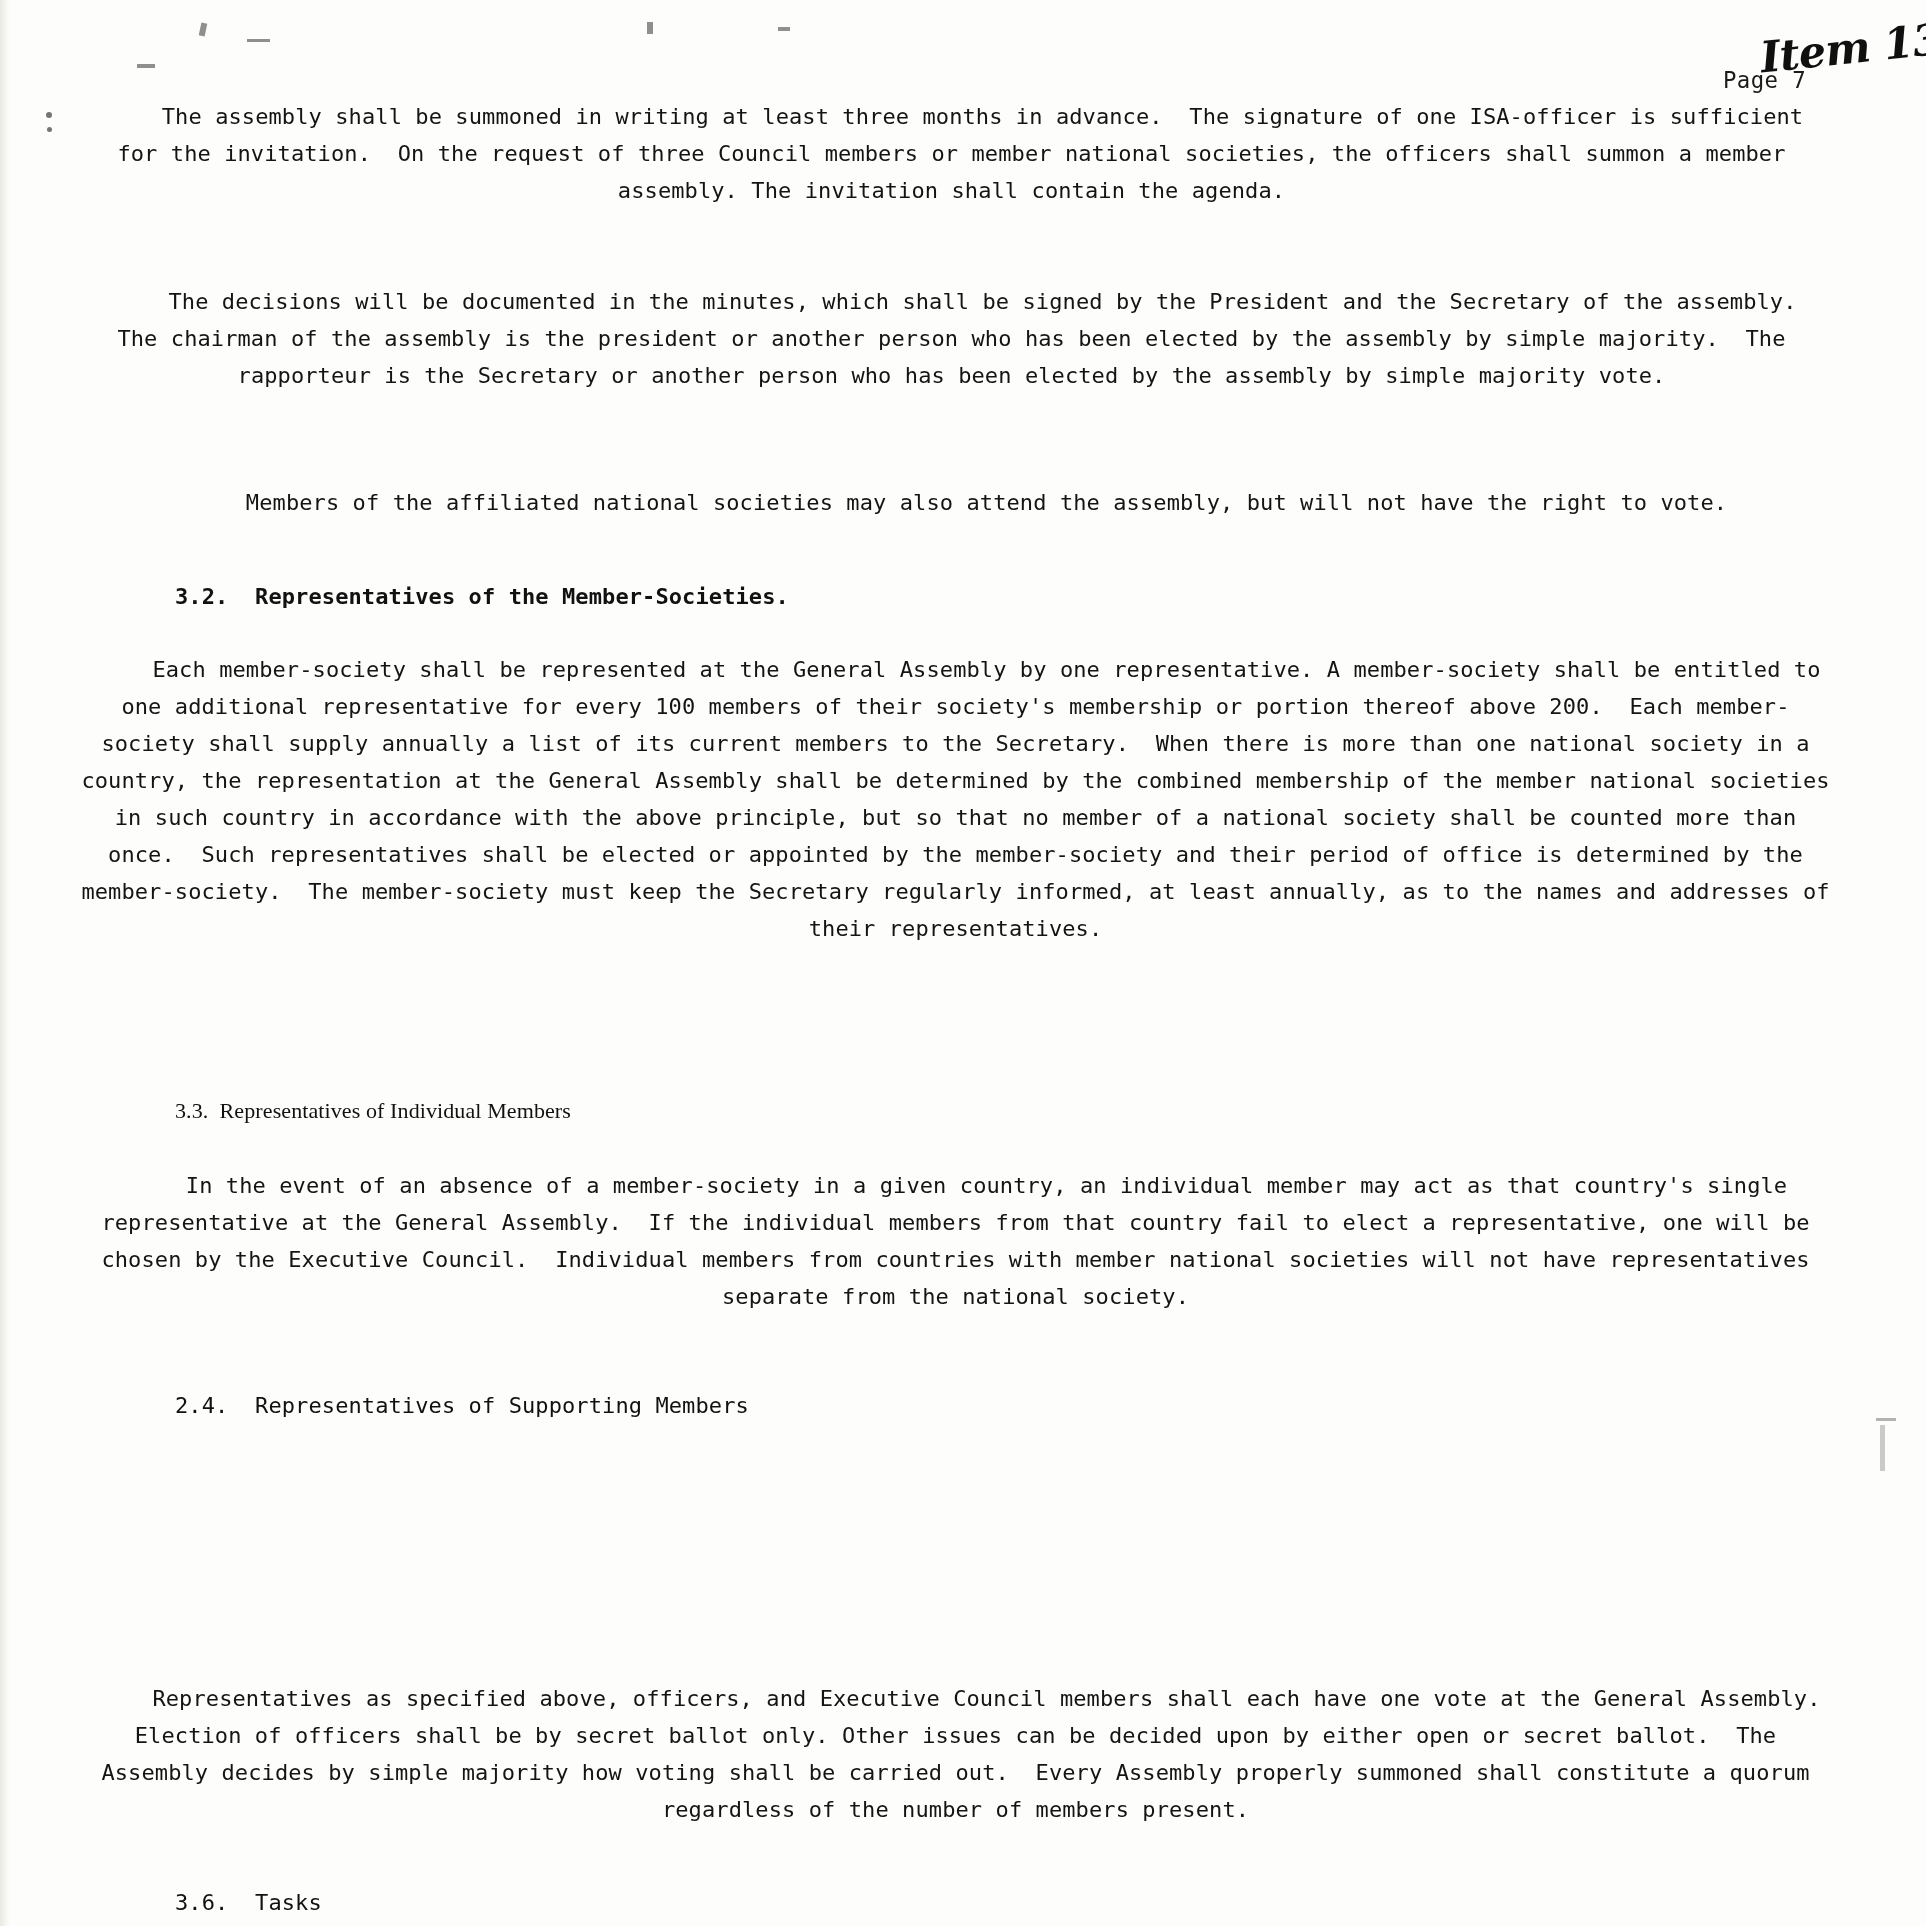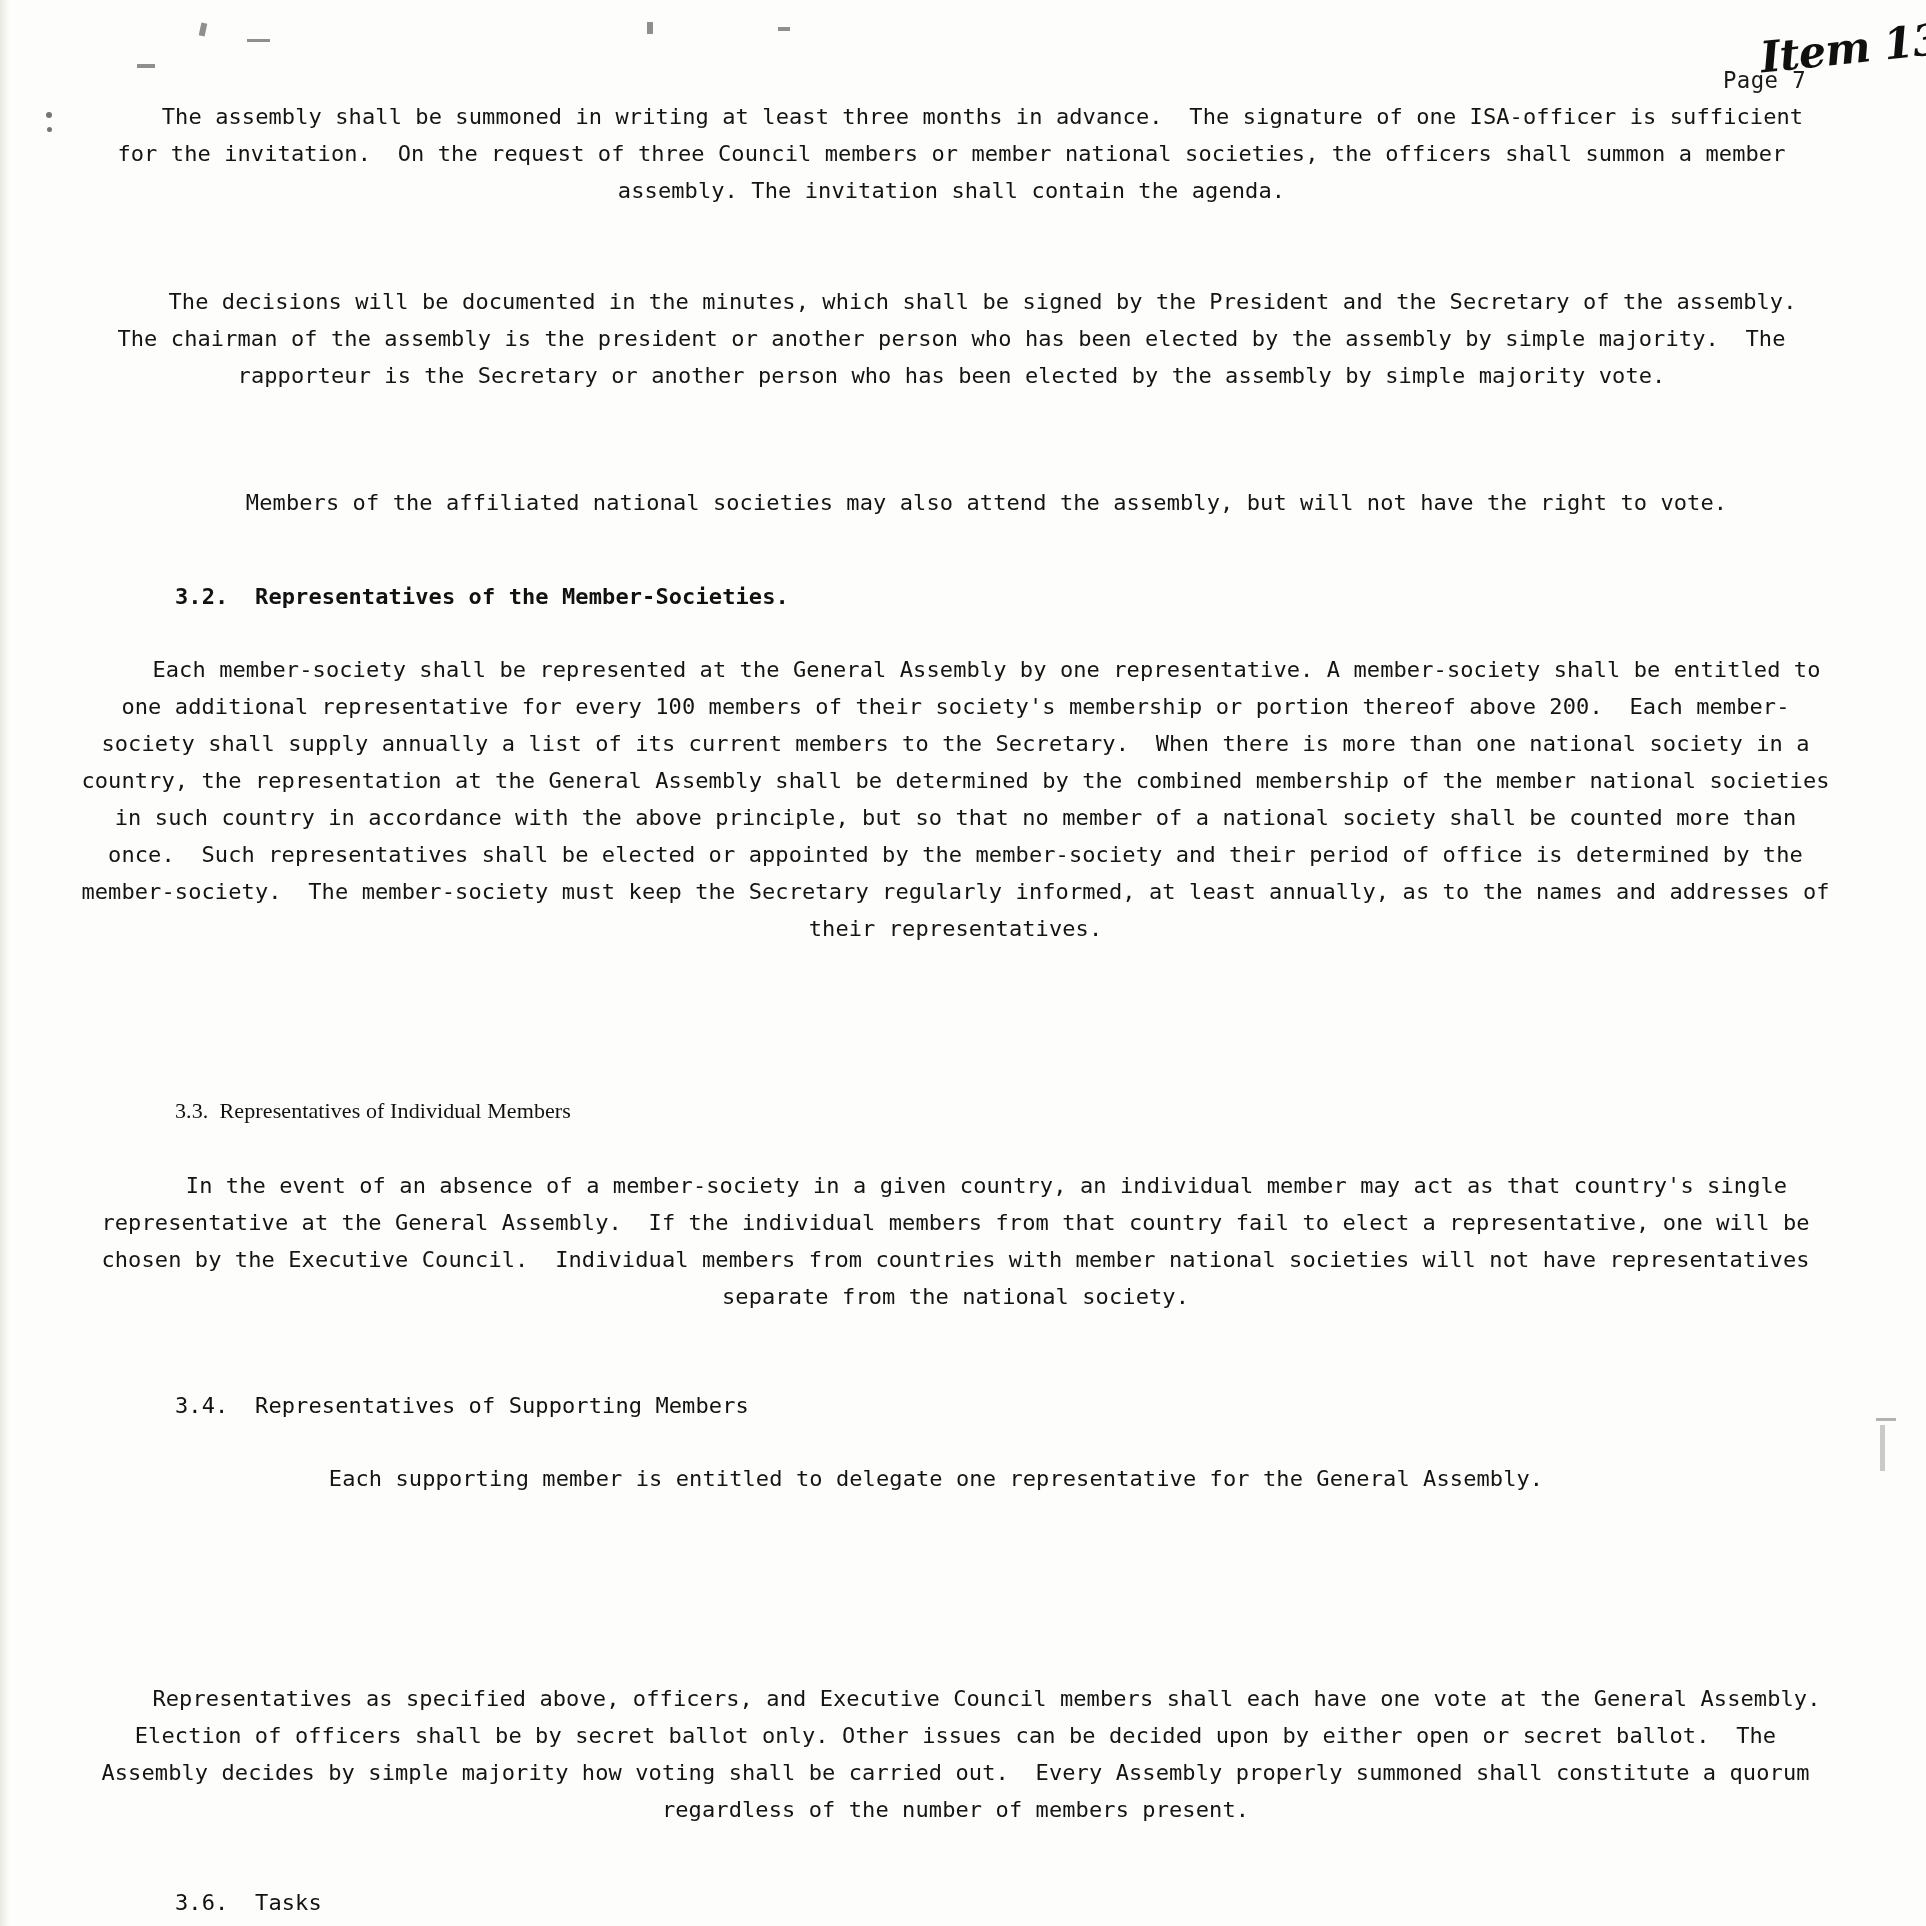--- a/index.html
+++ b/index.html
@@ -134,23 +134,22 @@
   <div class="para indent" style="left:77px; top:468px; width:1757px;margin-top:16px;">Members of the affiliated national societies may also attend the assembly, but will not have the right to vote.</div>
 
   <div class="heading" style="left:175px; top:578px; width:1656px;font-weight:bold;">3.2.  Representatives of the Member-Societies.</div>
 
   <div class="para indent" style="left:77px; top:651px; width:1757px;">Each member-society shall be represented at the General Assembly by one representative. A member-society shall be entitled to one additional representative for every 100 members of their society's membership or portion thereof above 200.  Each member-society shall supply annually a list of its current members to the Secretary.  When there is more than one national society in a country, the representation at the General Assembly shall be determined by the combined membership of the member national societies in such country in accordance with the above principle, but so that no member of a national society shall be counted more than once.  Such representatives shall be elected or appointed by the member-society and their period of office is determined by the member-society.  The member-society must keep the Secretary regularly informed, at least annually, as to the names and addresses of their representatives.</div>
 
   <div class="heading" style="left:175px; top:1092px; width:1656px;font-family:Liberation Serif, serif;">3.3.  Representatives of Individual Members</div>
 
   <div class="para indent" style="left:77px; top:1167px; width:1757px;">In the event of an absence of a member-society in a given country, an individual member may act as that country's single representative at the General Assembly.  If the individual members from that country fail to elect a representative, one will be chosen by the Executive Council.  Individual members from countries with member national societies will not have representatives separate from the national society.</div>
 
-  <div class="heading" style="left:175px; top:1387px; width:1656px;">3.4.  Representatives of Supporting Members</div>
+  <div class="heading" style="left:175px; top:1387px; width:1656px;">2.4.  Representatives of Supporting Members</div>
 
-  <div class="para indent" style="left:77px; top:1460px; width:1656px;">Each supporting member is entitled to delegate one representative for the General Assembly.</div>
 
 
   <div class="para indent" style="left:77px; top:1680px; width:1757px;">Representatives as specified above, officers, and Executive Council members shall each have one vote at the General Assembly. Election of officers shall be by secret ballot only. Other issues can be decided upon by either open or secret ballot.  The Assembly decides by simple majority how voting shall be carried out.  Every Assembly properly summoned shall constitute a quorum regardless of the number of members present.</div>
 
   <div class="heading" style="left:175px; top:1884px; width:1656px;">3.6.  Tasks</div>
 
 </div>
 
 
 </body></html>

